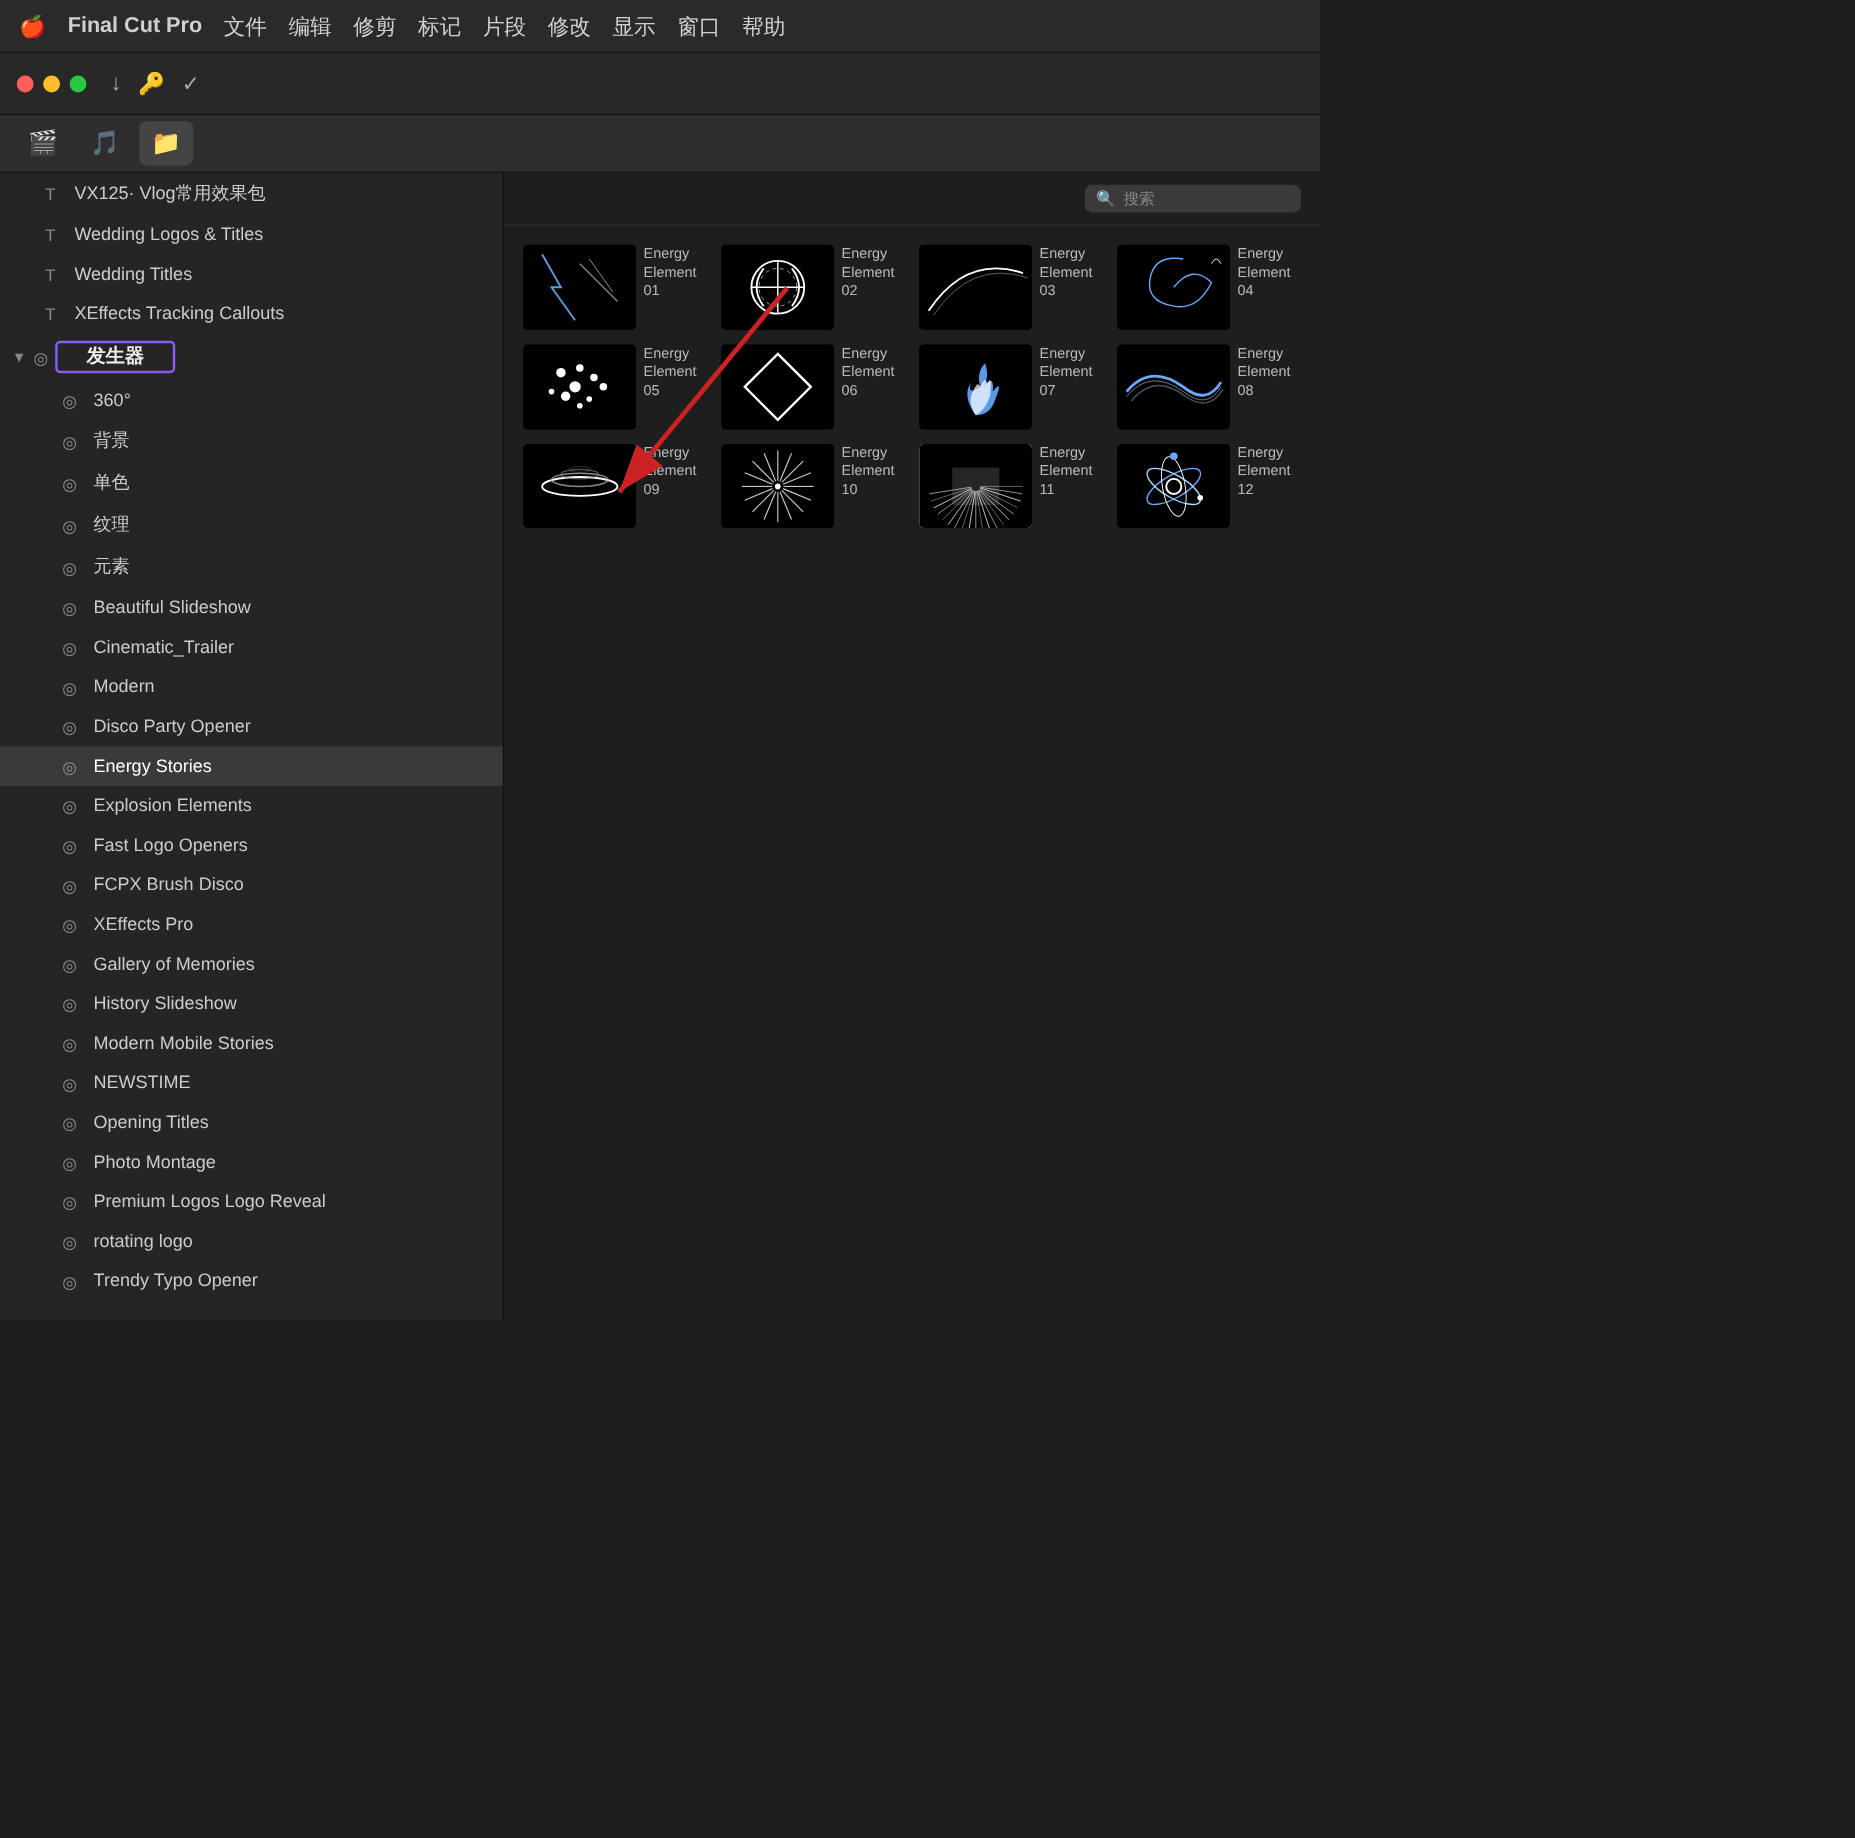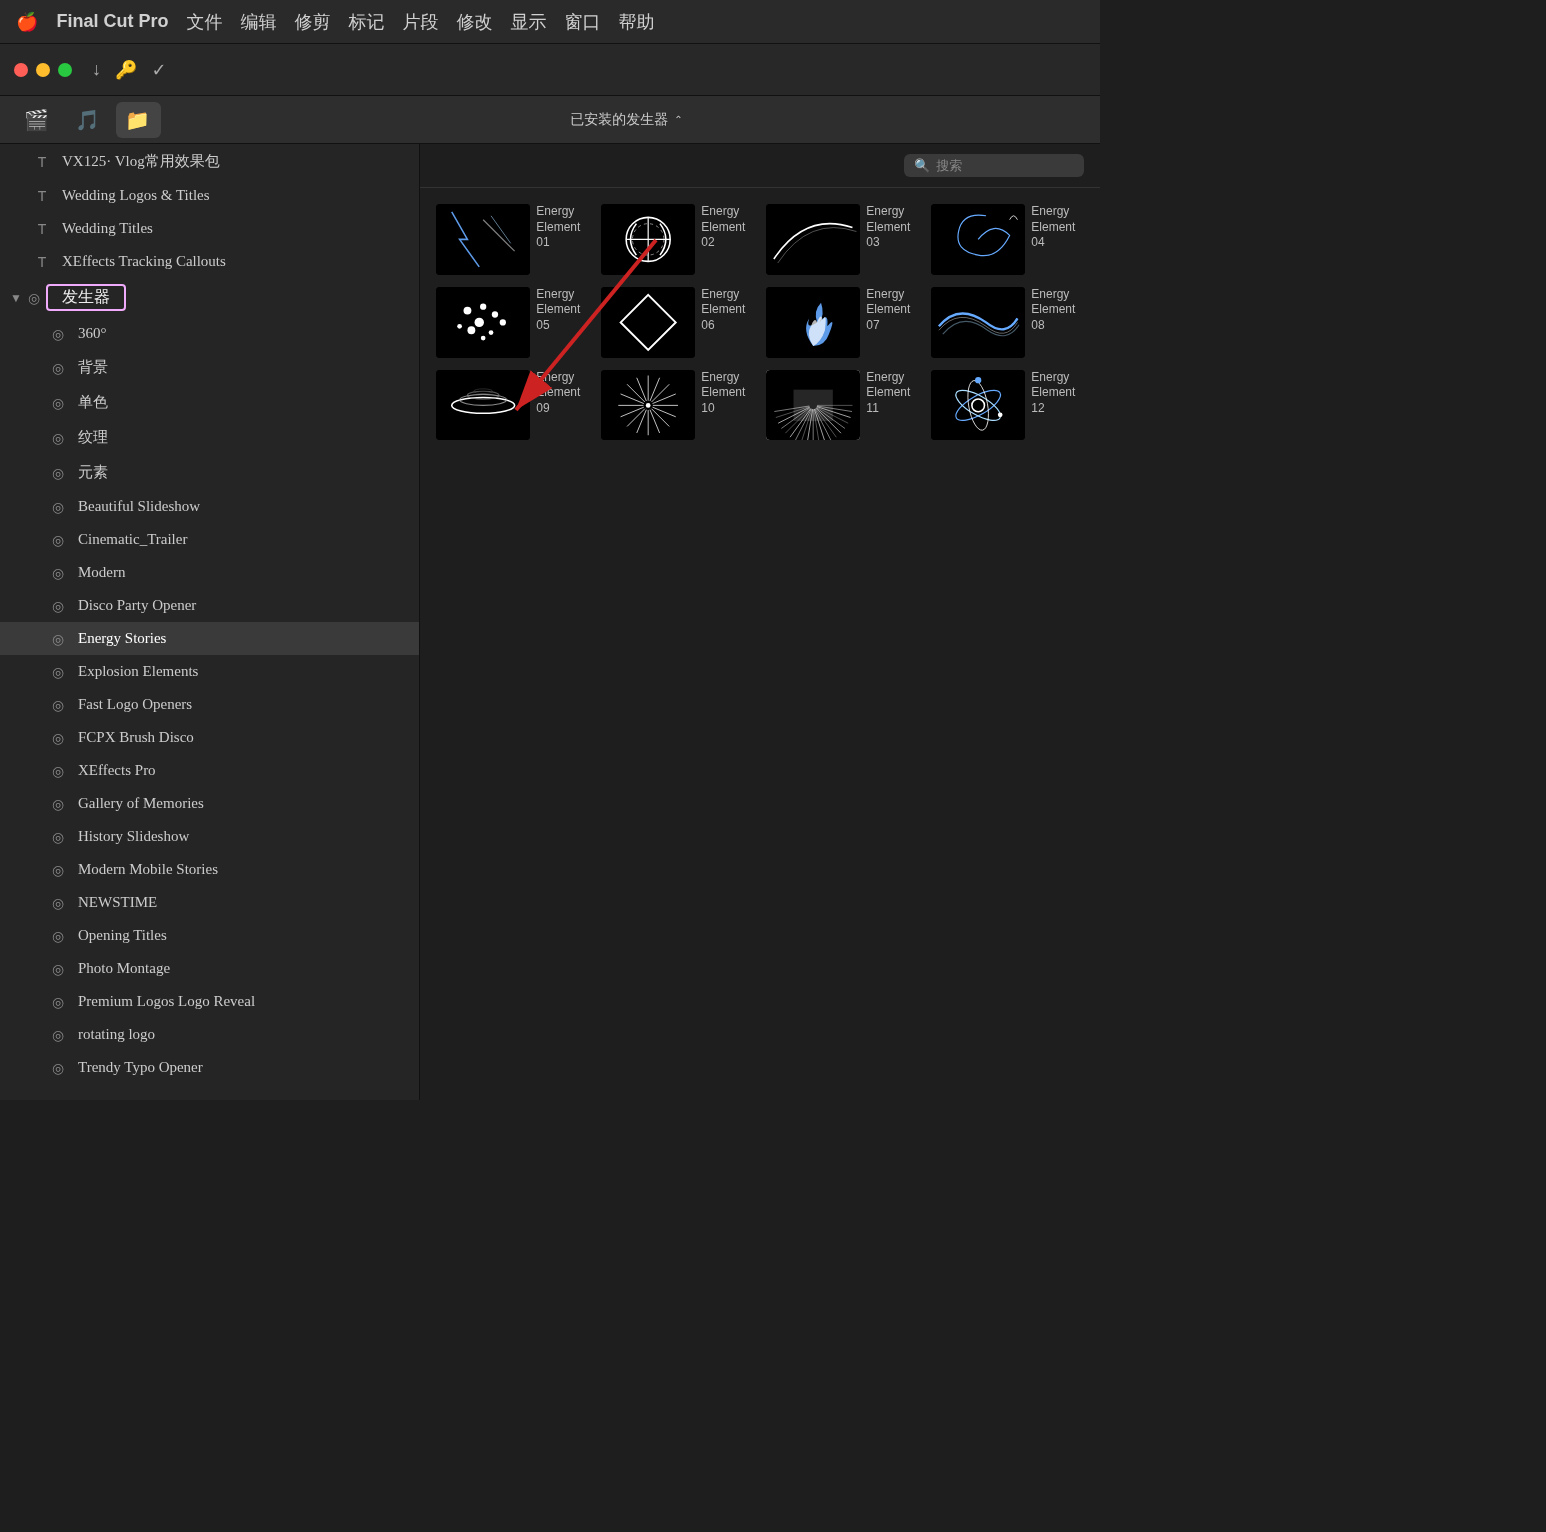--- a/index.html
+++ b/index.html
@@ -125,21 +125,21 @@
       background: #3a3a3a;
       color: #fff;
     }
     .sidebar-icon {
       font-size: 14px;
       color: #888;
       width: 20px;
       text-align: center;
       flex-shrink: 0;
     }
-    .sidebar-label { flex: 1; font-family: Liberation Serif, serif; }
+    .sidebar-label { flex: 1; }
 
     
     .content {
       flex: 1;
       background: #1e1e1e;
       display: flex;
       flex-direction: column;
     }
 
     
@@ -234,24 +234,20 @@
   </div>
   <span class="toolbar-icon">↓</span>
   <span class="toolbar-icon">🔑</span>
   <span class="toolbar-icon">✓</span>
 </div>
 
 <div class="tabbar">
   <span class="tab-icon">🎬</span>
   <span class="tab-icon">🎵</span>
   <span class="tab-icon active">📁</span>
-  <div class="tab-center">
-    <span>已安装的发生器</span>
-    <span style="font-size:10px;">⌃</span>
-  </div>
 </div>
 
 <div class="main">
 
   <div class="sidebar">
 
     <div id="sidebar-items-top">
         <div class="sidebar-item indent-1">
     <span class="sidebar-icon">T</span>
     <span class="sidebar-label">VX125· Vlog常用效果包</span>
@@ -266,21 +262,21 @@
   </div>
         <div class="sidebar-item indent-1">
     <span class="sidebar-icon">T</span>
     <span class="sidebar-label">XEffects Tracking Callouts</span>
   </div>
       </div>
 
     <div style="display:flex; align-items:center; padding: 6px 10px; gap:6px;">
       <span style="font-size:12px; color:#888;">▼</span>
       <span style="font-size:14px; color:#888;">◎</span>
-      <span style="font-size:16px; font-weight:400; color:#eee; border:2px solid #f0abfc; border-radius:4px; padding: 1px 14px;">发生器</span>
+      <span style="font-size:16px; font-weight:700; color:#eee; border:2px solid #8b5cf6; border-radius:4px; padding: 1px 24px;">发生器</span>
     </div>
 
     <div id="sidebar-children">
         <div class="sidebar-item indent-2">
     <span class="sidebar-icon">◎</span>
     <span class="sidebar-label">360°</span>
   </div>
         <div class="sidebar-item indent-2">
     <span class="sidebar-icon">◎</span>
     <span class="sidebar-label">背景</span>

